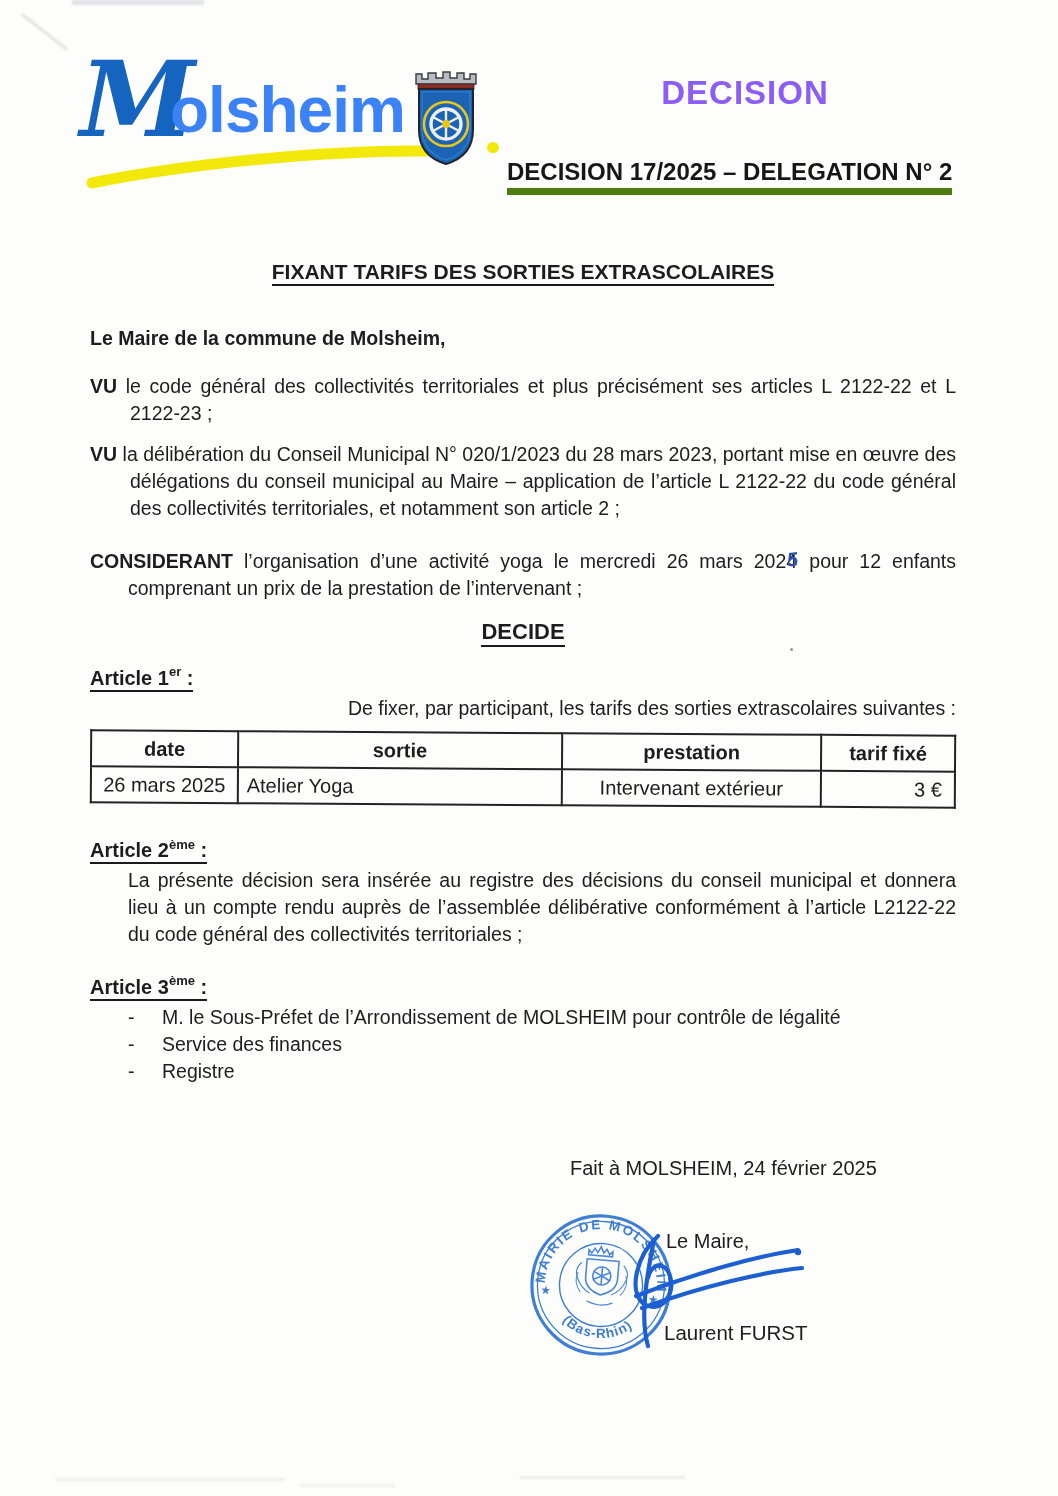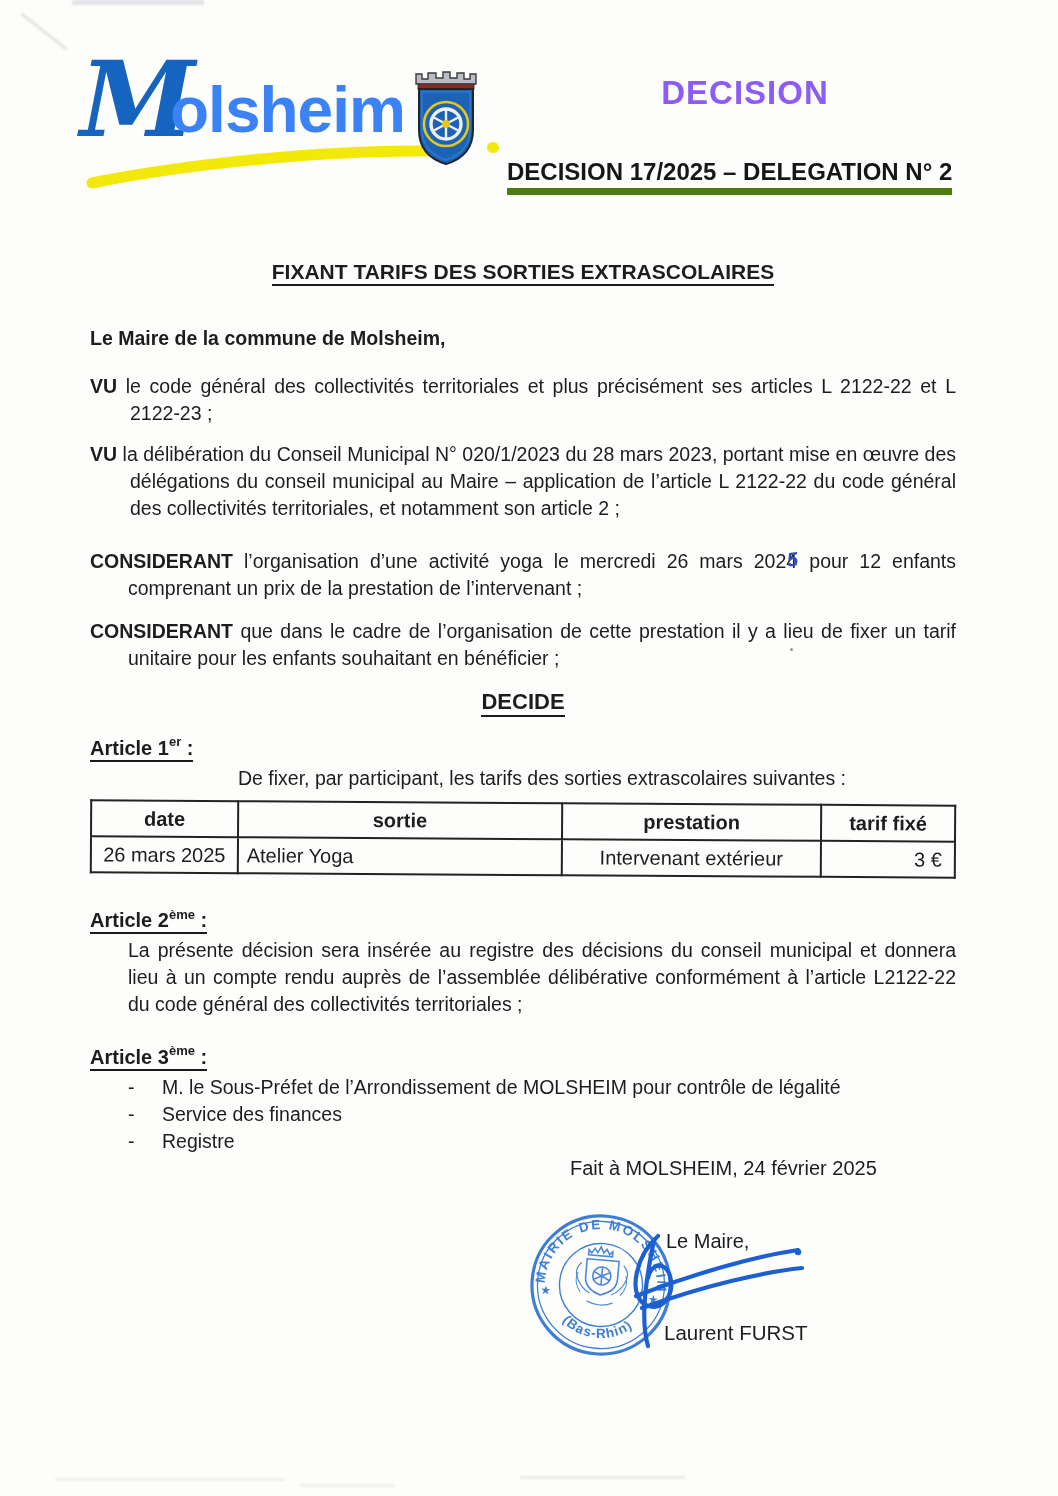--- a/index.html
+++ b/index.html
@@ -123,30 +123,29 @@
     </div>
 
     <div class="salutation">Le Maire de la commune de Molsheim,</div>
 
     <p class="hang"><span class="lbl">VU</span><span> le code général des collectivités territoriales et plus précisément ses articles L 2122-22 et L 2122-23 ;</span></p>
 
     <p class="hang" style="margin-bottom:26px;"><span class="lbl">VU</span><span> la délibération du Conseil Municipal N° 020/1/2023 du 28 mars 2023, portant mise en œuvre des délégations du conseil municipal au Maire – application de l’article L 2122-22 du code général des collectivités territoriales, et notamment son article 2 ;</span></p>
 
     <p class="hang2"><span class="lbl">CONSIDERANT</span><span> l’organisation d’une activité yoga le mercredi 26 mars 202</span><span class="yearfix"><span class="pr">4</span><span class="pen">5</span></span><span> pour 12 enfants comprenant un prix de la prestation de l’intervenant ;</span></p>
 
-    <p class="hang2"><span class="lbl">CONSIDERANT</span><span> que dans le cadre de l’organisation de cette prestation il y a lieu de fixer un tarif unitaire pour les enfants souhaitant en bénéficier ;</span></p>
 
     <div class="decide">
       <span class="u">DECIDE</span>
     </div>
 
     <div class="art-head">
       <span class="u"><span>Article 1</span><sup>er</sup><span> :</span></span>
     </div>
-    <p class="art-body" style="text-align:center;">De fixer, par participant, les tarifs des sorties extrascolaires suivantes :</p>
+    <p class="art-body" style="text-align:right;">De fixer, par participant, les tarifs des sorties extrascolaires suivantes :</p>
 
     <div class="tbl-wrap">
       <table>
         <tbody>
             <tr>
           <th style="width:17%">date</th>
           <th style="width:37.5%">sortie</th>
           <th style="width:30%">prestation</th>
           <th style="width:15.5%">tarif fixé</th>
         </tr>

